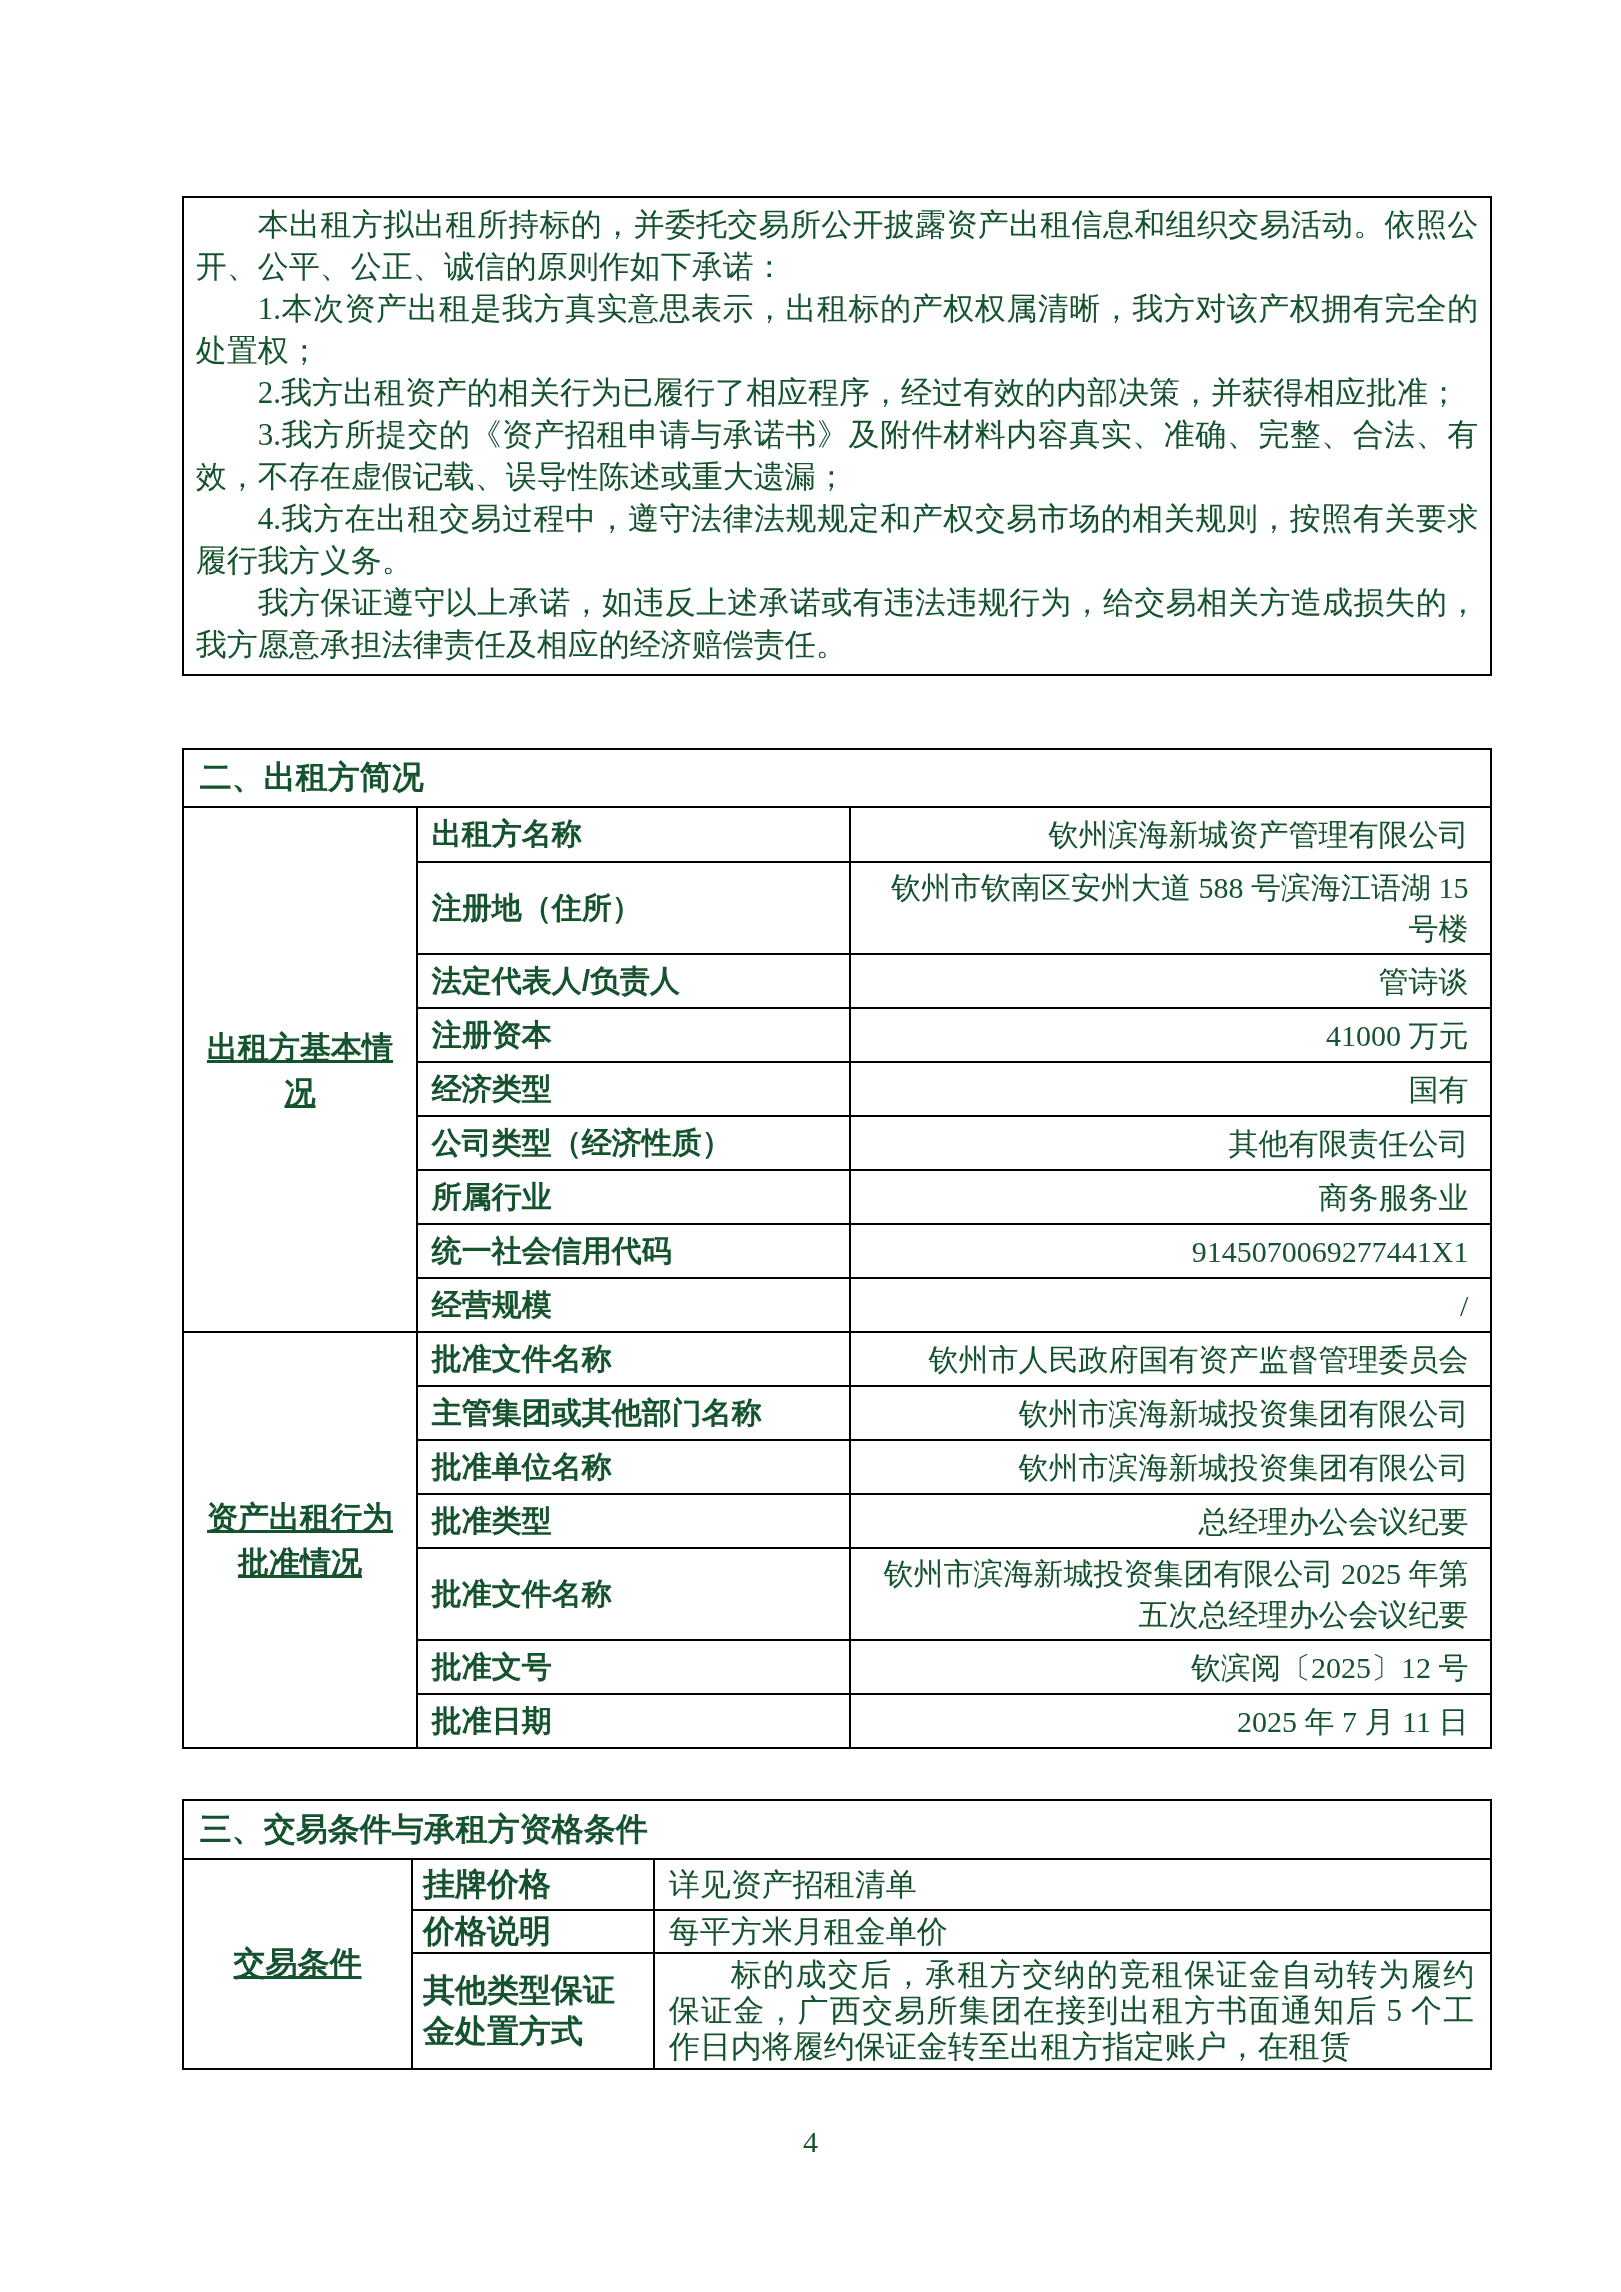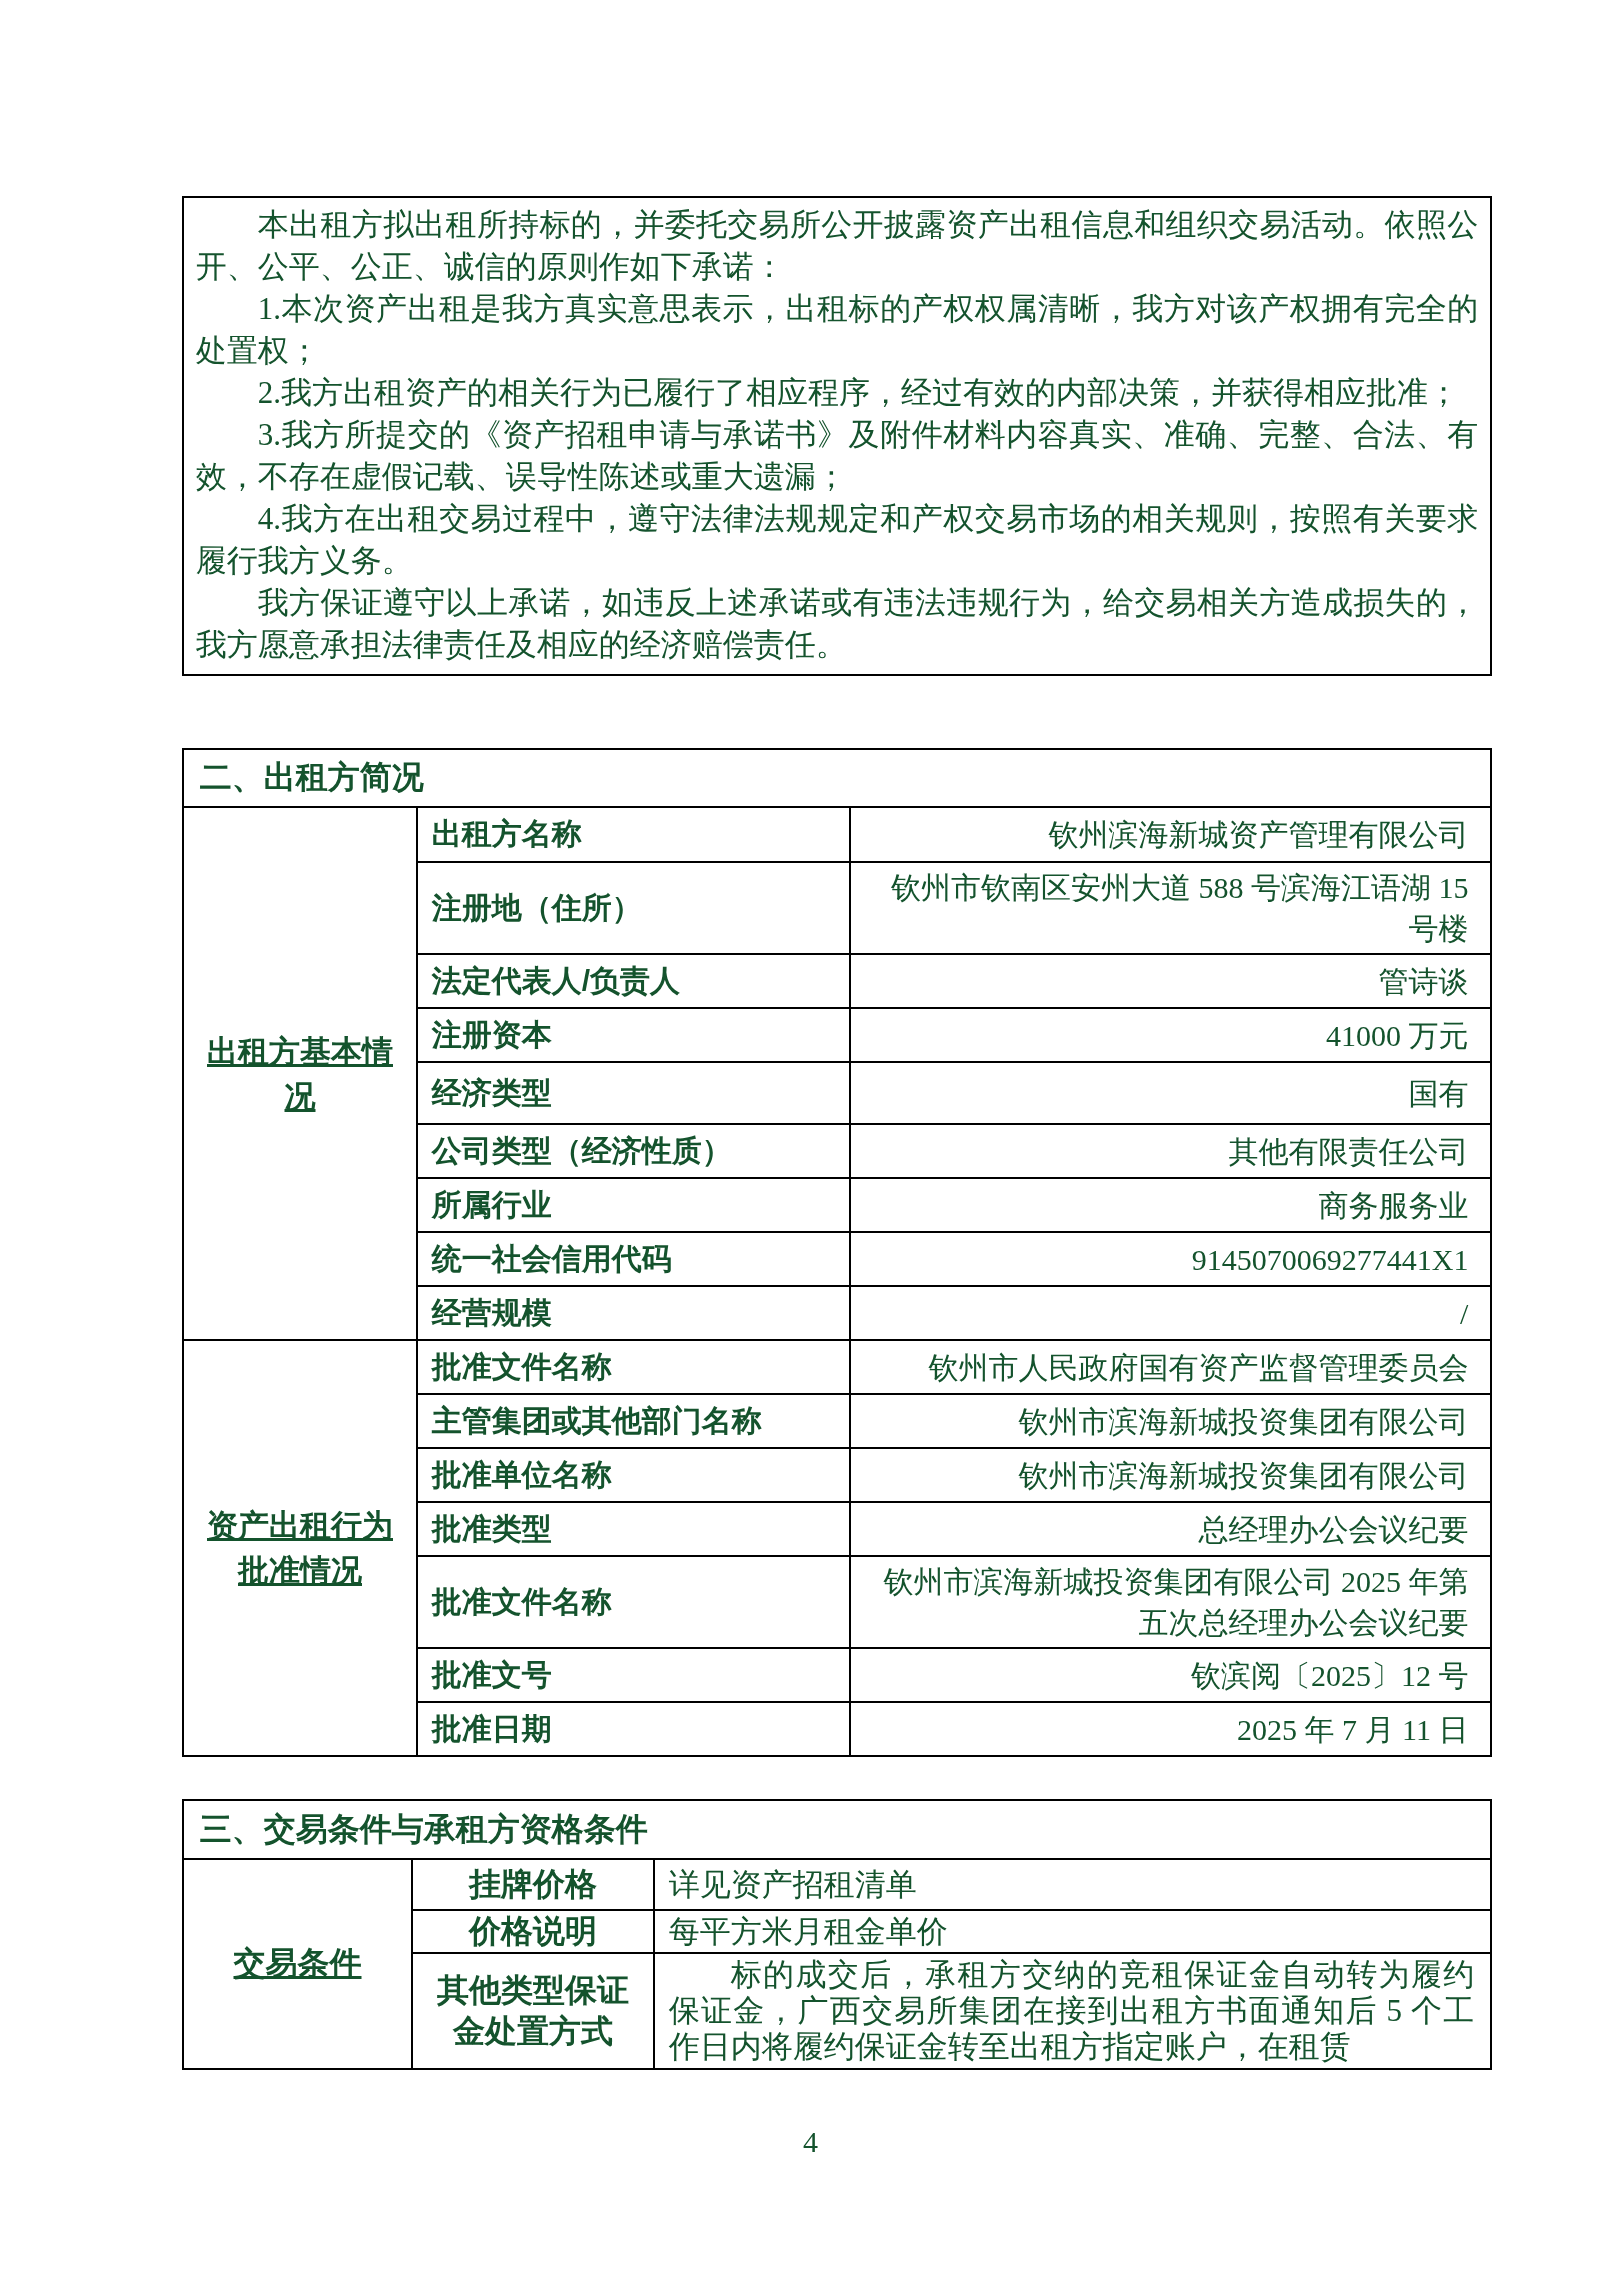--- a/index.html
+++ b/index.html
@@ -77,21 +77,20 @@
 
   .tbl-lessor { top: 748px; }
   .tbl-cond   { top: 1799px; }
 
   
   .tbl-cond td.flabel3 {
     font-family: "Liberation Sans", "DejaVu Sans", sans-serif;
     font-weight: bold;
     font-size: 32px;
     line-height: 41px;
-    text-align: center;
     padding: 0 10px;
   }
   .tbl-cond td.glabel { font-size: 32px; }
   .tbl-cond td.fvalue3 {
     font-size: 31px;
     line-height: 39px;
     text-align: left;
     padding: 0 15.7px 0 13.7px;
   }
   .tbl-cond td.fvalue3.para {
@@ -144,21 +143,21 @@
       <td class="fvalue">钦州市钦南区安州大道 588 号滨海江语湖 15 号楼</td>
     </tr>
     <tr style="height:54px">
       <td class="flabel">法定代表人/负责人</td>
       <td class="fvalue">管诗谈</td>
     </tr>
     <tr style="height:54px">
       <td class="flabel">注册资本</td>
       <td class="fvalue">41000 万元</td>
     </tr>
-    <tr style="height:62px">
+    <tr style="height:54px">
       <td class="flabel">经济类型</td>
       <td class="fvalue">国有</td>
     </tr>
     <tr style="height:54px">
       <td class="flabel">公司类型（经济性质）</td>
       <td class="fvalue">其他有限责任公司</td>
     </tr>
     <tr style="height:54px">
       <td class="flabel">所属行业</td>
       <td class="fvalue">商务服务业</td>

